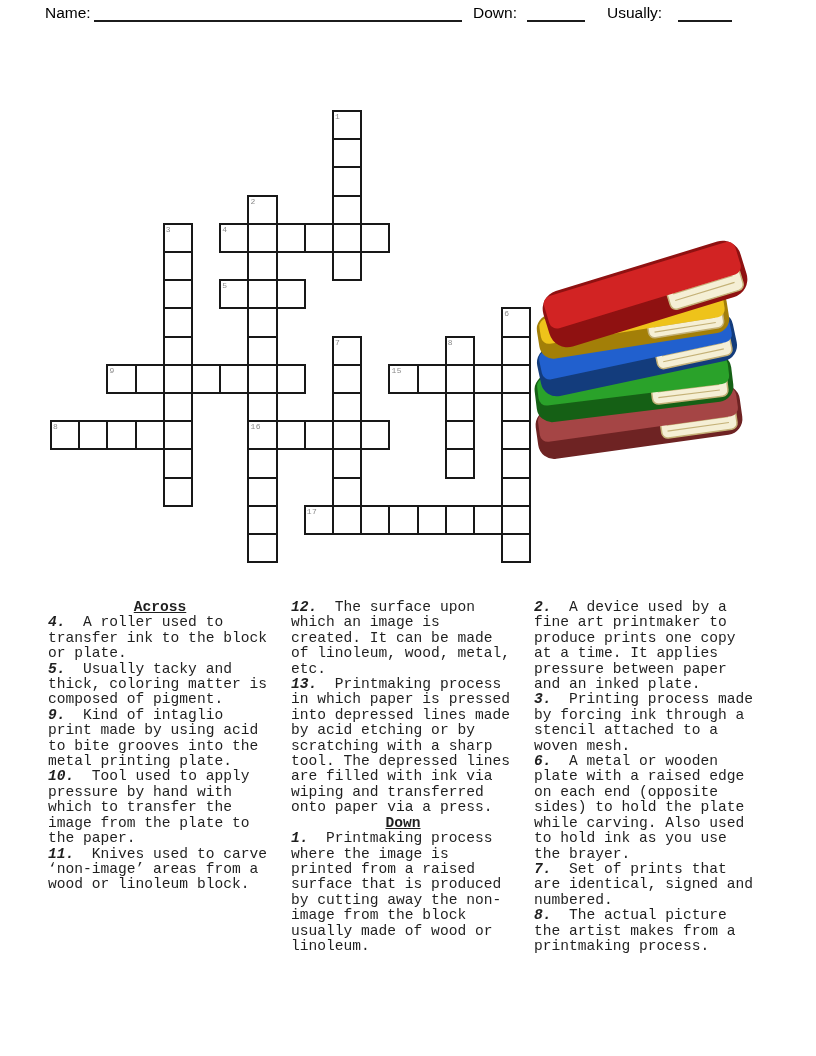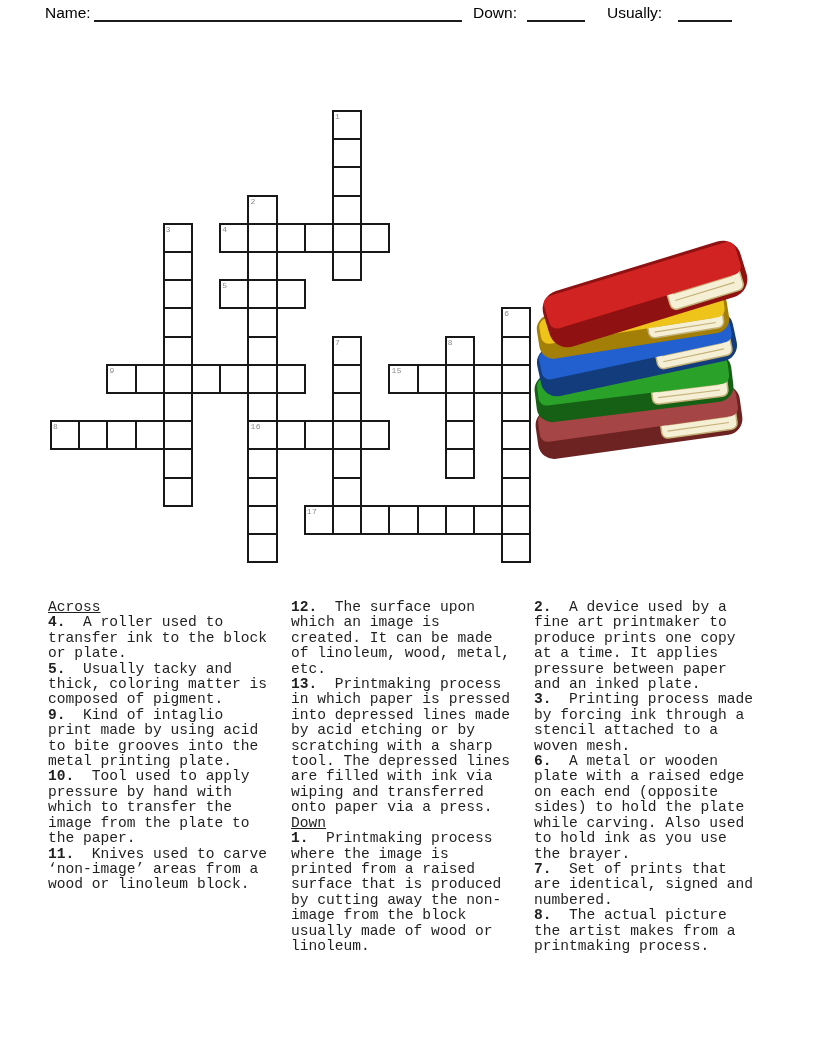--- a/index.html
+++ b/index.html
@@ -27,22 +27,22 @@
   
   .books{position:absolute;left:532px;top:236px;}
   
   #clues{position:absolute;left:0;top:600px;width:816px;}
   .cluecol{position:absolute;top:0;width:224px;font-family:"Liberation Mono",monospace;
            font-size:14.6px;line-height:15.4px;color:#1f1f1f;white-space:pre-wrap;}
   #cluecol0{left:48px}
   #cluecol1{left:291px}
   #cluecol2{left:534px}
   .clue{margin:0;}
-  .clue b{font-weight:bold;}
-  .clue-header{font-weight:normal;text-decoration:underline;}
+  .clue b{font-weight:bold;font-style:italic;}
+  .clue-header{font-weight:bold;text-decoration:underline;text-align:center;}
 </style>
 </head>
 <body>
 
 <div class="page">
 
   <div>
     <span class="hdr-label" id="nameLabel">Name:</span>
     <span class="blank" id="nameLine"></span>
     <span class="hdr-label" id="dateLabel">Down:</span>

